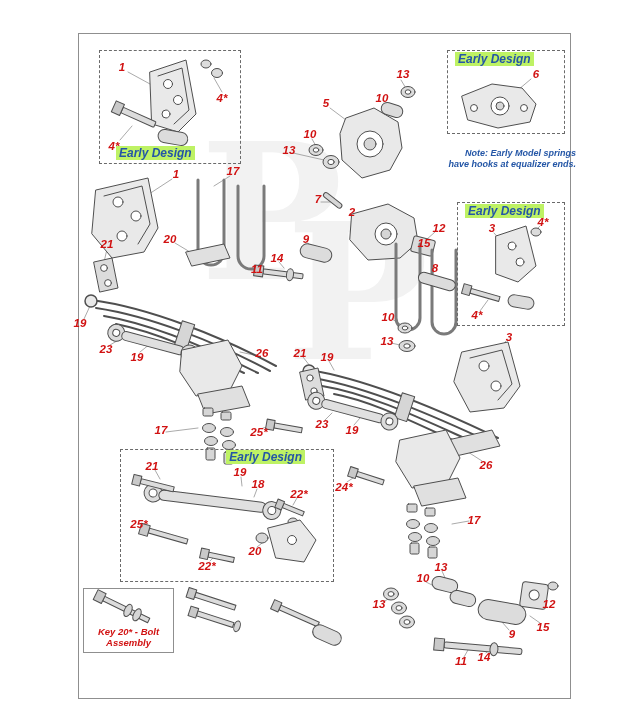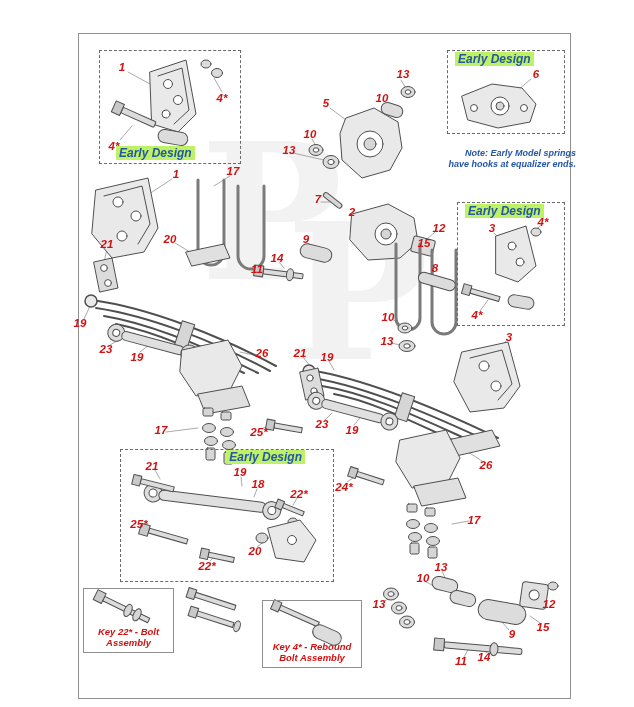--- a/index.html
+++ b/index.html
@@ -438,20 +438,17 @@
       <div class="edbox pos-top-left" style="left: 447px; top: 50px; width: 116px; height: 82px;">
         <span class="edlabel">Early Design</span>
       </div>
       <div class="edbox pos-top-left" style="left: 457px; top: 202px; width: 106px; height: 122px;">
         <span class="edlabel">Early Design</span>
       </div>
       <div class="edbox pos-top-right" style="left: 120px; top: 449px; width: 212px; height: 131px;">
         <span class="edlabel">Early Design</span>
       </div>
       <div class="legendbox" style="left: 83px; top: 588px; width: 89px; height: 63px;">
-        <div class="legendlabel">Key 22* - Bolt Assembly</div>
-      </div>
-      <div class="legendbox" style="left: 262px; top: 600px; width: 98px; height: 66px;">
-        <div class="legendlabel">Key 4* - Rebound Bolt Assembly</div>
+        <div class="legendlabel">Key 20* - Bolt Assembly</div>
       </div>
     </div>
 
 </div>
 
 </body></html>

